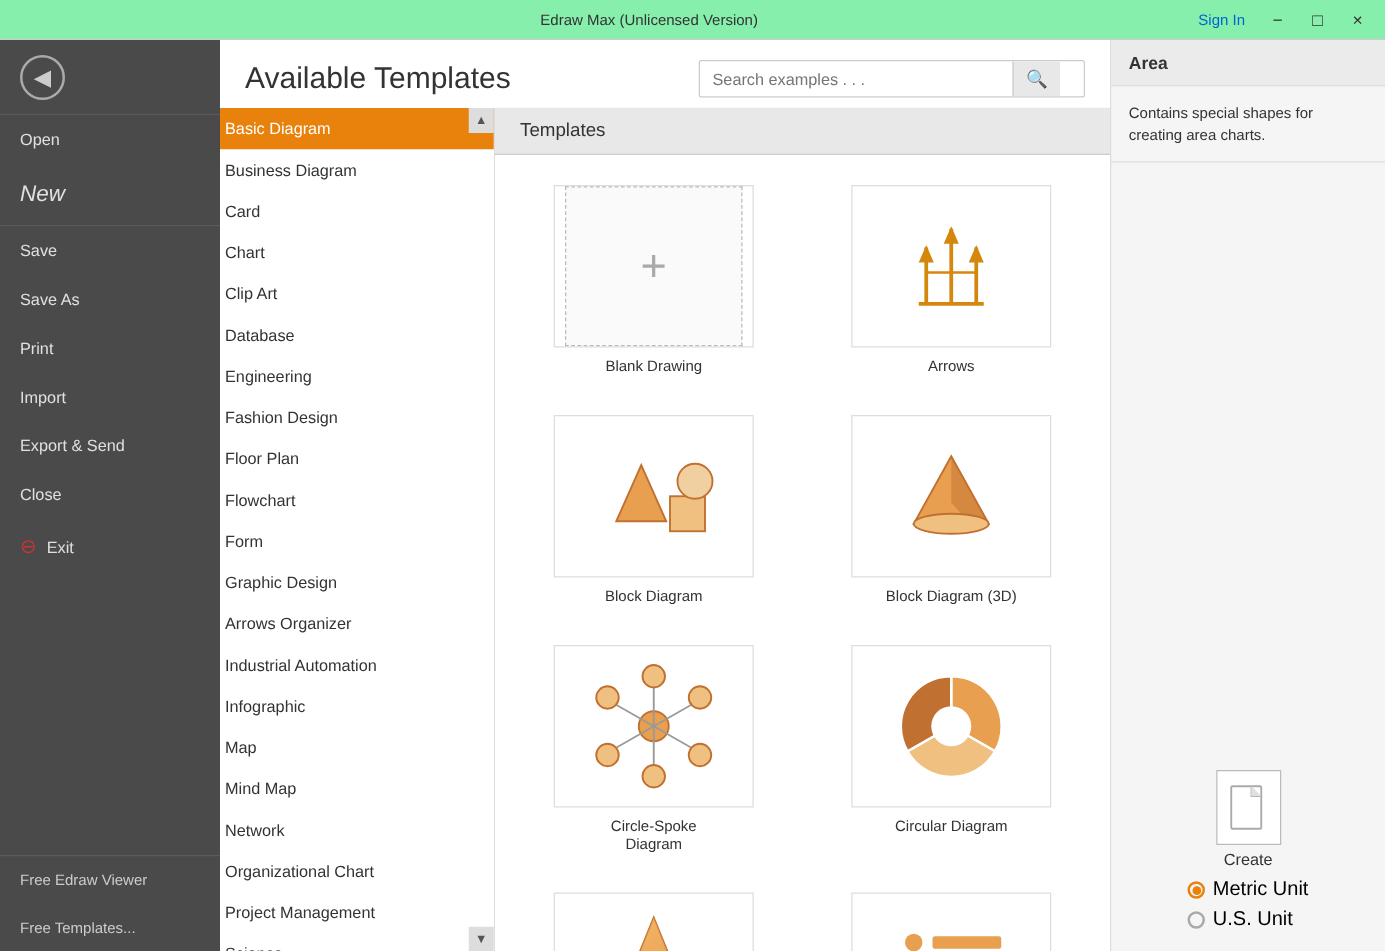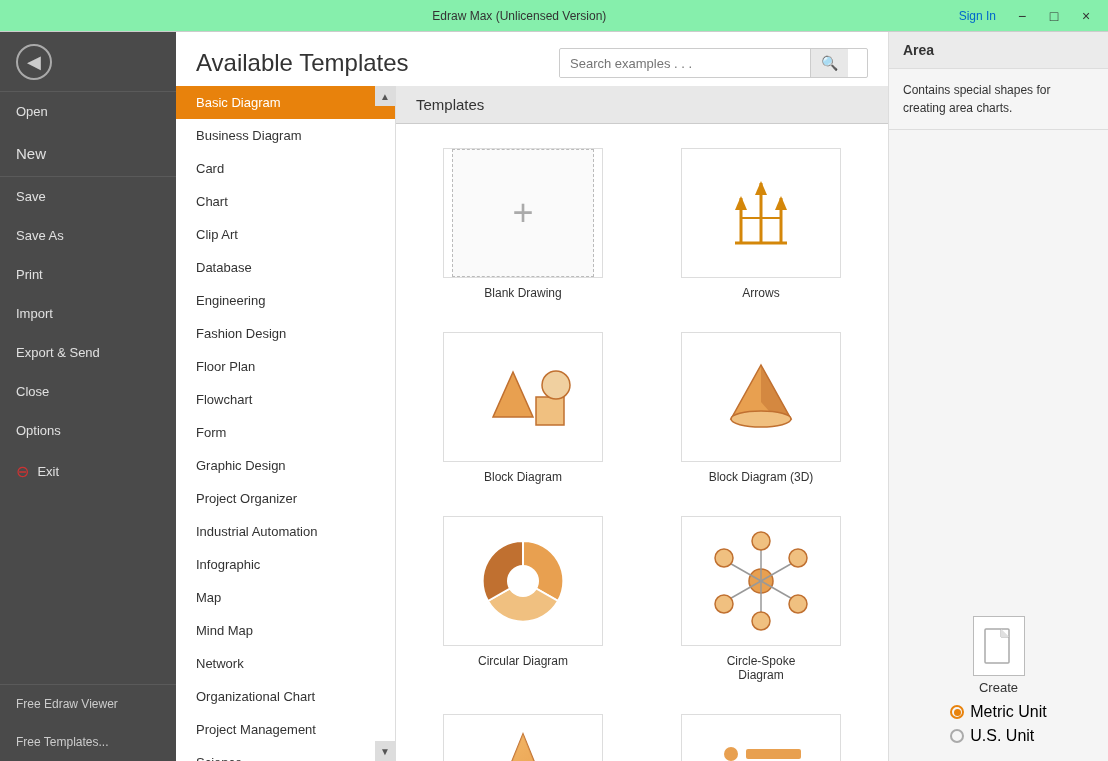--- a/index.html
+++ b/index.html
@@ -52,24 +52,25 @@
       font-size: 18px;
     }
     .sidebar-item {
       padding: 12px 16px;
       cursor: pointer;
       color: #e0e0e0;
       font-size: 13px;
     }
     .sidebar-item.new-item {
       background: #4a4a4a;
-      font-size: 15px;
+      font-size: 18px;
       font-weight: 500;
       padding: 14px 16px;
       border-bottom: 1px solid #5a5a5a;
+      font-style: italic;
     }
     .sidebar-item.exit-item { display: flex; align-items: center; gap: 8px; color: #e0e0e0; }
     .exit-icon { color: #cc3333; font-size: 16px; }
     .sidebar-footer { margin-top: auto; border-top: 1px solid #5a5a5a; }
     .sidebar-footer .sidebar-item { font-size: 12px; color: #ccc; }
 
     
     .center-panel {
       display: flex;
       flex-direction: column;
@@ -139,21 +140,21 @@
       align-items: center;
       justify-content: center;
       cursor: pointer;
       font-size: 10px;
       color: #555;
       z-index: 10;
     }
     .category-scroll-up { top: 0; }
     .category-scroll-down { bottom: 0; }
     .category-item {
-      padding: 9px 20px;
+      padding: 9px 4px;
       cursor: pointer;
       font-size: 13px;
       color: #333;
       border-bottom: none;
     }
     .category-item.active {
       background: #e8820c;
       color: #fff;
     }
 
@@ -321,21 +322,20 @@
       <div class="back-circle">◀</div>
     </div>
     <div class="sidebar-item">Open</div>
     <div class="sidebar-item new-item">New</div>
     <div class="sidebar-item">Save</div>
     <div class="sidebar-item">Save As</div>
     <div class="sidebar-item">Print</div>
     <div class="sidebar-item">Import</div>
     <div class="sidebar-item">Export &amp; Send</div>
     <div class="sidebar-item">Close</div>
-    <div class="sidebar-item">Options</div>
     <div class="sidebar-item exit-item">
       <span class="exit-icon">⊖</span>
       <span>Exit</span>
     </div>
     <div class="sidebar-footer">
       <div class="sidebar-item">Free Edraw Viewer</div>
       <div class="sidebar-item">Free Templates...</div>
     </div>
   </div>
 
@@ -357,21 +357,21 @@
         <div class="category-item">Card</div>
         <div class="category-item">Chart</div>
         <div class="category-item">Clip Art</div>
         <div class="category-item">Database</div>
         <div class="category-item">Engineering</div>
         <div class="category-item">Fashion Design</div>
         <div class="category-item">Floor Plan</div>
         <div class="category-item">Flowchart</div>
         <div class="category-item">Form</div>
         <div class="category-item">Graphic Design</div>
-        <div class="category-item">Project Organizer</div>
+        <div class="category-item">Arrows Organizer</div>
         <div class="category-item">Industrial Automation</div>
         <div class="category-item">Infographic</div>
         <div class="category-item">Map</div>
         <div class="category-item">Mind Map</div>
         <div class="category-item">Network</div>
         <div class="category-item">Organizational Chart</div>
         <div class="category-item">Project Management</div>
         <div class="category-item">Science</div>
         <div class="category-scroll-down">▼</div>
       </div>
@@ -437,53 +437,53 @@
                   <ellipse cx="55" cy="72" rx="30" ry="8" fill="#f0c080" stroke="#c07030" stroke-width="1.5"></ellipse>
                 </svg>
               </div>
               <span class="template-label">Block Diagram (3D)</span>
             </div>
 
             <div class="template-item">
               <div class="template-thumb">
                 <svg width="120" height="110" viewBox="0 0 120 110">
 
-                  <path d="M60,55 L60,15 A40,40 0 0,1 95,75 Z" fill="#e8a050" stroke="#fff" stroke-width="2"></path>
-                  <path d="M60,55 L95,75 A40,40 0 0,1 25,75 Z" fill="#f0c080" stroke="#fff" stroke-width="2"></path>
-                  <path d="M60,55 L25,75 A40,40 0 0,1 60,15 Z" fill="#c07030" stroke="#fff" stroke-width="2"></path>
-
-                  <circle cx="60" cy="55" r="16" fill="#fff"></circle>
-                </svg>
-              </div>
-              <span class="template-label">Circular Diagram</span>
-            </div>
-
-            <div class="template-item">
-              <div class="template-thumb">
-                <svg width="120" height="110" viewBox="0 0 120 110">
-
                   <circle cx="60" cy="55" r="12" fill="#e8a050" stroke="#c07030" stroke-width="1.5"></circle>
 
                   <line x1="60" y1="55" x2="60" y2="18" stroke="#999" stroke-width="1.5"></line>
                   <line x1="60" y1="55" x2="95" y2="35" stroke="#999" stroke-width="1.5"></line>
                   <line x1="60" y1="55" x2="95" y2="75" stroke="#999" stroke-width="1.5"></line>
                   <line x1="60" y1="55" x2="60" y2="92" stroke="#999" stroke-width="1.5"></line>
                   <line x1="60" y1="55" x2="25" y2="75" stroke="#999" stroke-width="1.5"></line>
                   <line x1="60" y1="55" x2="25" y2="35" stroke="#999" stroke-width="1.5"></line>
 
                   <circle cx="60" cy="15" r="9" fill="#f0c080" stroke="#c07030" stroke-width="1.5"></circle>
                   <circle cx="97" cy="32" r="9" fill="#f0c080" stroke="#c07030" stroke-width="1.5"></circle>
                   <circle cx="97" cy="78" r="9" fill="#f0c080" stroke="#c07030" stroke-width="1.5"></circle>
                   <circle cx="60" cy="95" r="9" fill="#f0c080" stroke="#c07030" stroke-width="1.5"></circle>
                   <circle cx="23" cy="78" r="9" fill="#f0c080" stroke="#c07030" stroke-width="1.5"></circle>
                   <circle cx="23" cy="32" r="9" fill="#f0c080" stroke="#c07030" stroke-width="1.5"></circle>
                 </svg>
               </div>
               <span class="template-label" style="white-space:pre-line;">Circle-Spoke
 Diagram</span>
+            </div>
+
+            <div class="template-item">
+              <div class="template-thumb">
+                <svg width="120" height="110" viewBox="0 0 120 110">
+
+                  <path d="M60,55 L60,15 A40,40 0 0,1 95,75 Z" fill="#e8a050" stroke="#fff" stroke-width="2"></path>
+                  <path d="M60,55 L95,75 A40,40 0 0,1 25,75 Z" fill="#f0c080" stroke="#fff" stroke-width="2"></path>
+                  <path d="M60,55 L25,75 A40,40 0 0,1 60,15 Z" fill="#c07030" stroke="#fff" stroke-width="2"></path>
+
+                  <circle cx="60" cy="55" r="16" fill="#fff"></circle>
+                </svg>
+              </div>
+              <span class="template-label">Circular Diagram</span>
             </div>
 
             <div class="template-item">
               <div class="template-thumb">
                 <svg width="110" height="110" viewBox="0 0 110 110">
                   <polygon points="55,10 68,42 102,42 76,62 86,95 55,75 24,95 34,62 8,42 42,42" fill="#e8a050" stroke="#c07030" stroke-width="1.5"></polygon>
 
                   <polygon points="55,10 68,42 102,42 76,62 86,95 55,75 24,95 34,62 8,42 42,42" fill="url(#stargrad)"></polygon>
                   <defs>
                     <linearGradient id="stargrad" x1="0" y1="0" x2="1" y2="1">

